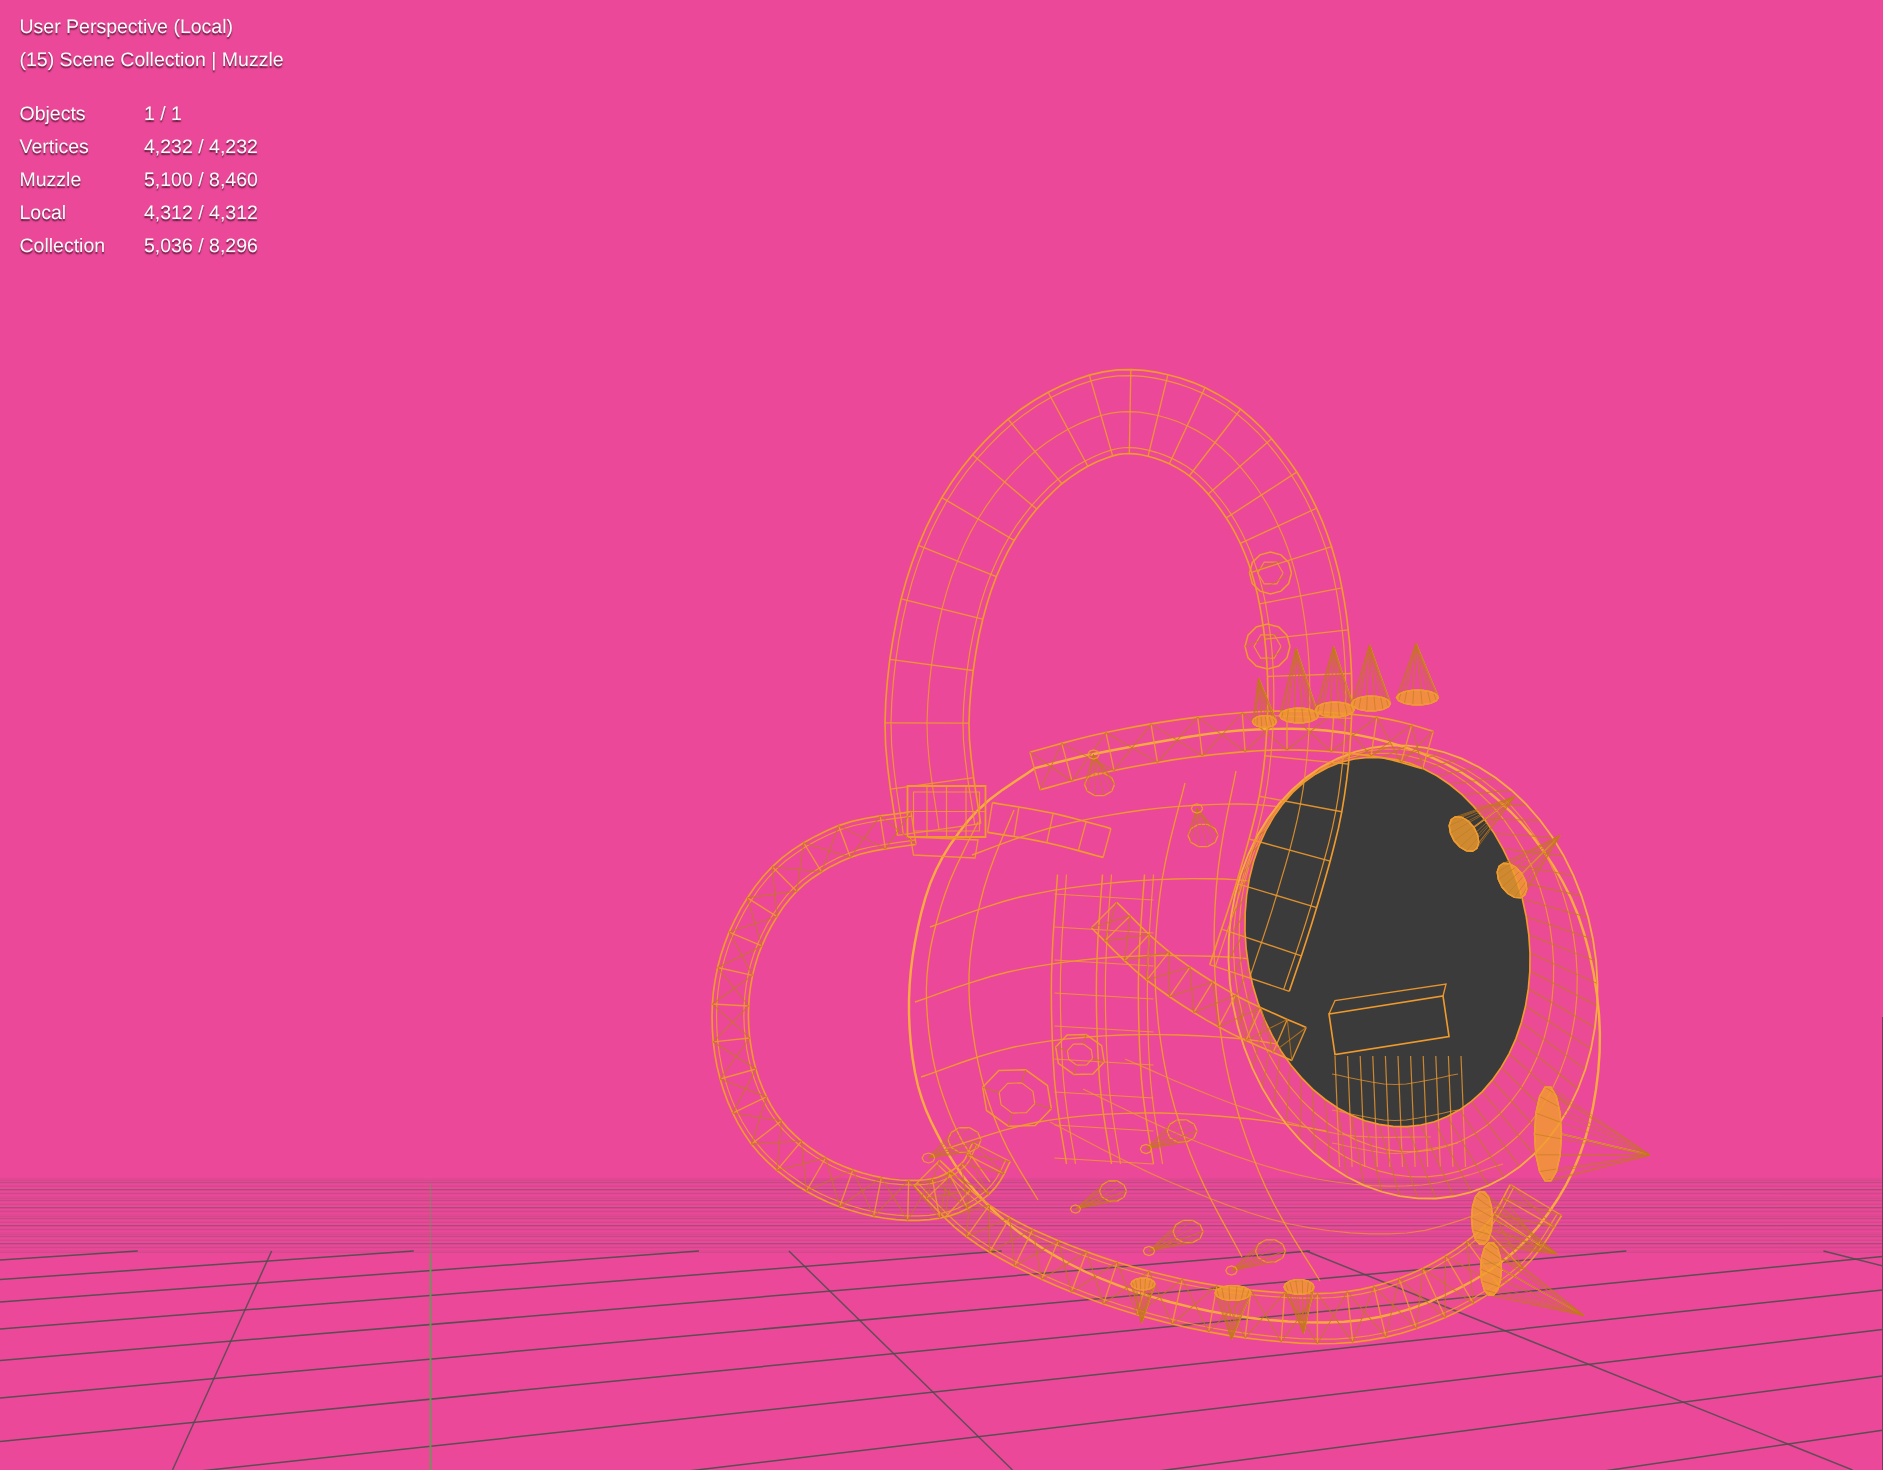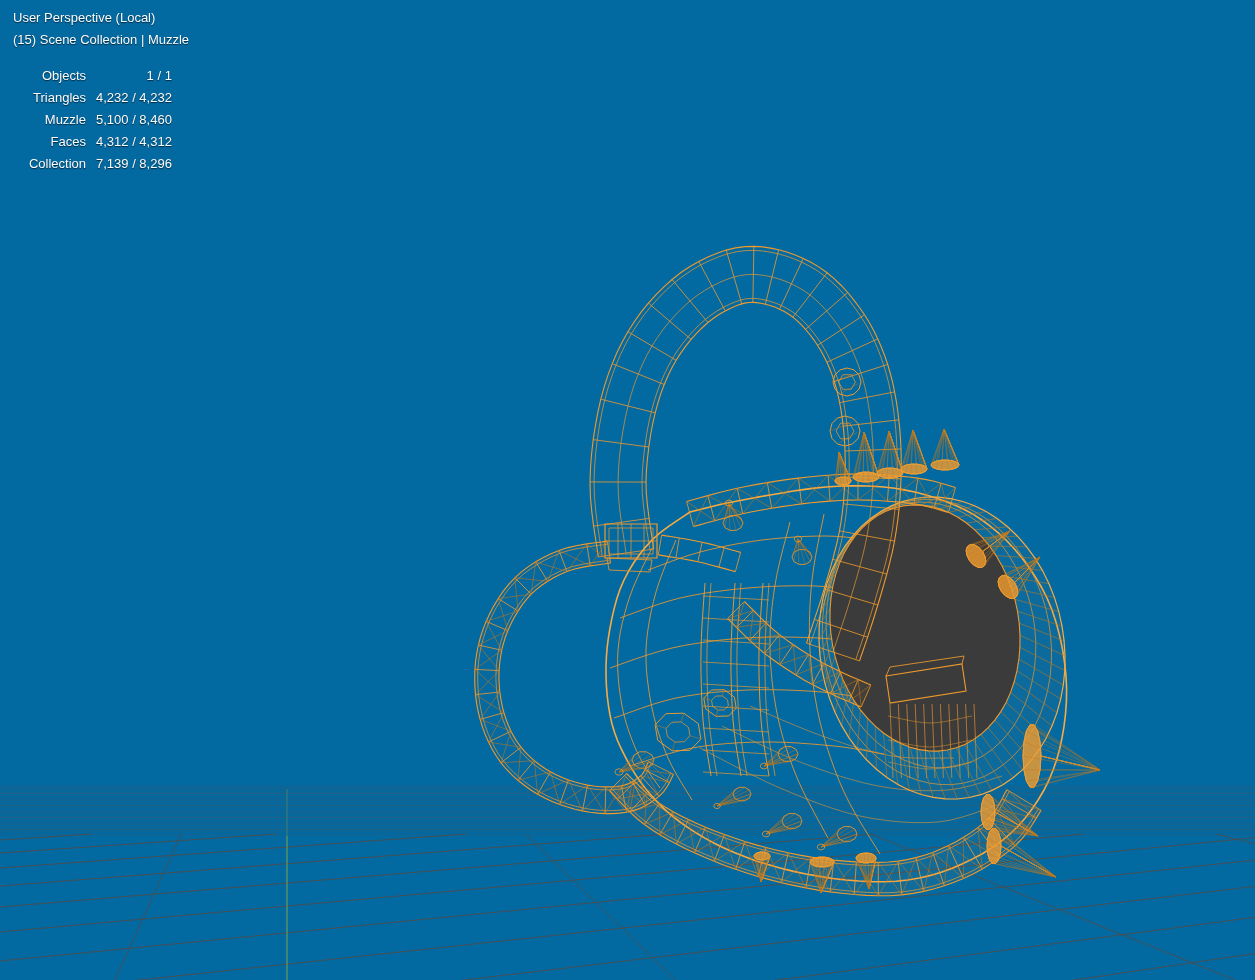--- a/index.html
+++ b/index.html
@@ -1,27 +1,27 @@
 <!DOCTYPE html>
 <html><head>
 <meta charset="utf-8">
 <style>
   html,body{margin:0;padding:0;background:#2b2b2b;}
   .viewport{
     position:relative;width:1255px;height:980px;overflow:hidden;
-    background:#0369a1;font-family:"Liberation Sans",sans-serif;
+    background:#ec4899;font-family:"Liberation Sans",sans-serif;
   }
   .viewport svg{position:absolute;left:0;top:0;}
   .overlay{
     position:absolute;top:7px;left:13px;color:#fcfcfc;
     font-size:13px;line-height:21.5px;
     text-shadow:0 1px 1px rgba(0,0,0,.6);
     user-select:none;pointer-events:none;
   }
-  .stats{margin-top:15px;border-collapse:collapse;text-align:right;}
+  .stats{margin-top:15px;border-collapse:collapse;}
   .stats td{padding:0;font-size:13px;line-height:22px;white-space:nowrap;}
   .stats td.lbl{min-width:73px;padding-right:10px;}
 </style>
 </head>
 <body>
 
 <div class="viewport">
 
   <svg id="scene" width="1255" height="980" viewBox="0 0 1255 980">
     <g id="g-grid">
@@ -789,31 +789,31 @@
   <div class="overlay">
     <div>User Perspective (Local)</div>
     <div>(15) Scene Collection | Muzzle</div>
     <table class="stats">
       <tbody>
         <tr>
           <td class="lbl">Objects</td>
           <td>1 / 1</td>
         </tr>
         <tr>
-          <td class="lbl">Triangles</td>
+          <td class="lbl">Vertices</td>
           <td>4,232 / 4,232</td>
         </tr>
         <tr>
           <td class="lbl">Muzzle</td>
           <td>5,100 / 8,460</td>
         </tr>
         <tr>
-          <td class="lbl">Faces</td>
+          <td class="lbl">Local</td>
           <td>4,312 / 4,312</td>
         </tr>
         <tr>
           <td class="lbl">Collection</td>
-          <td>7,139 / 8,296</td>
+          <td>5,036 / 8,296</td>
         </tr>
       </tbody>
     </table>
   </div>
 </div>
 
 </body></html>

